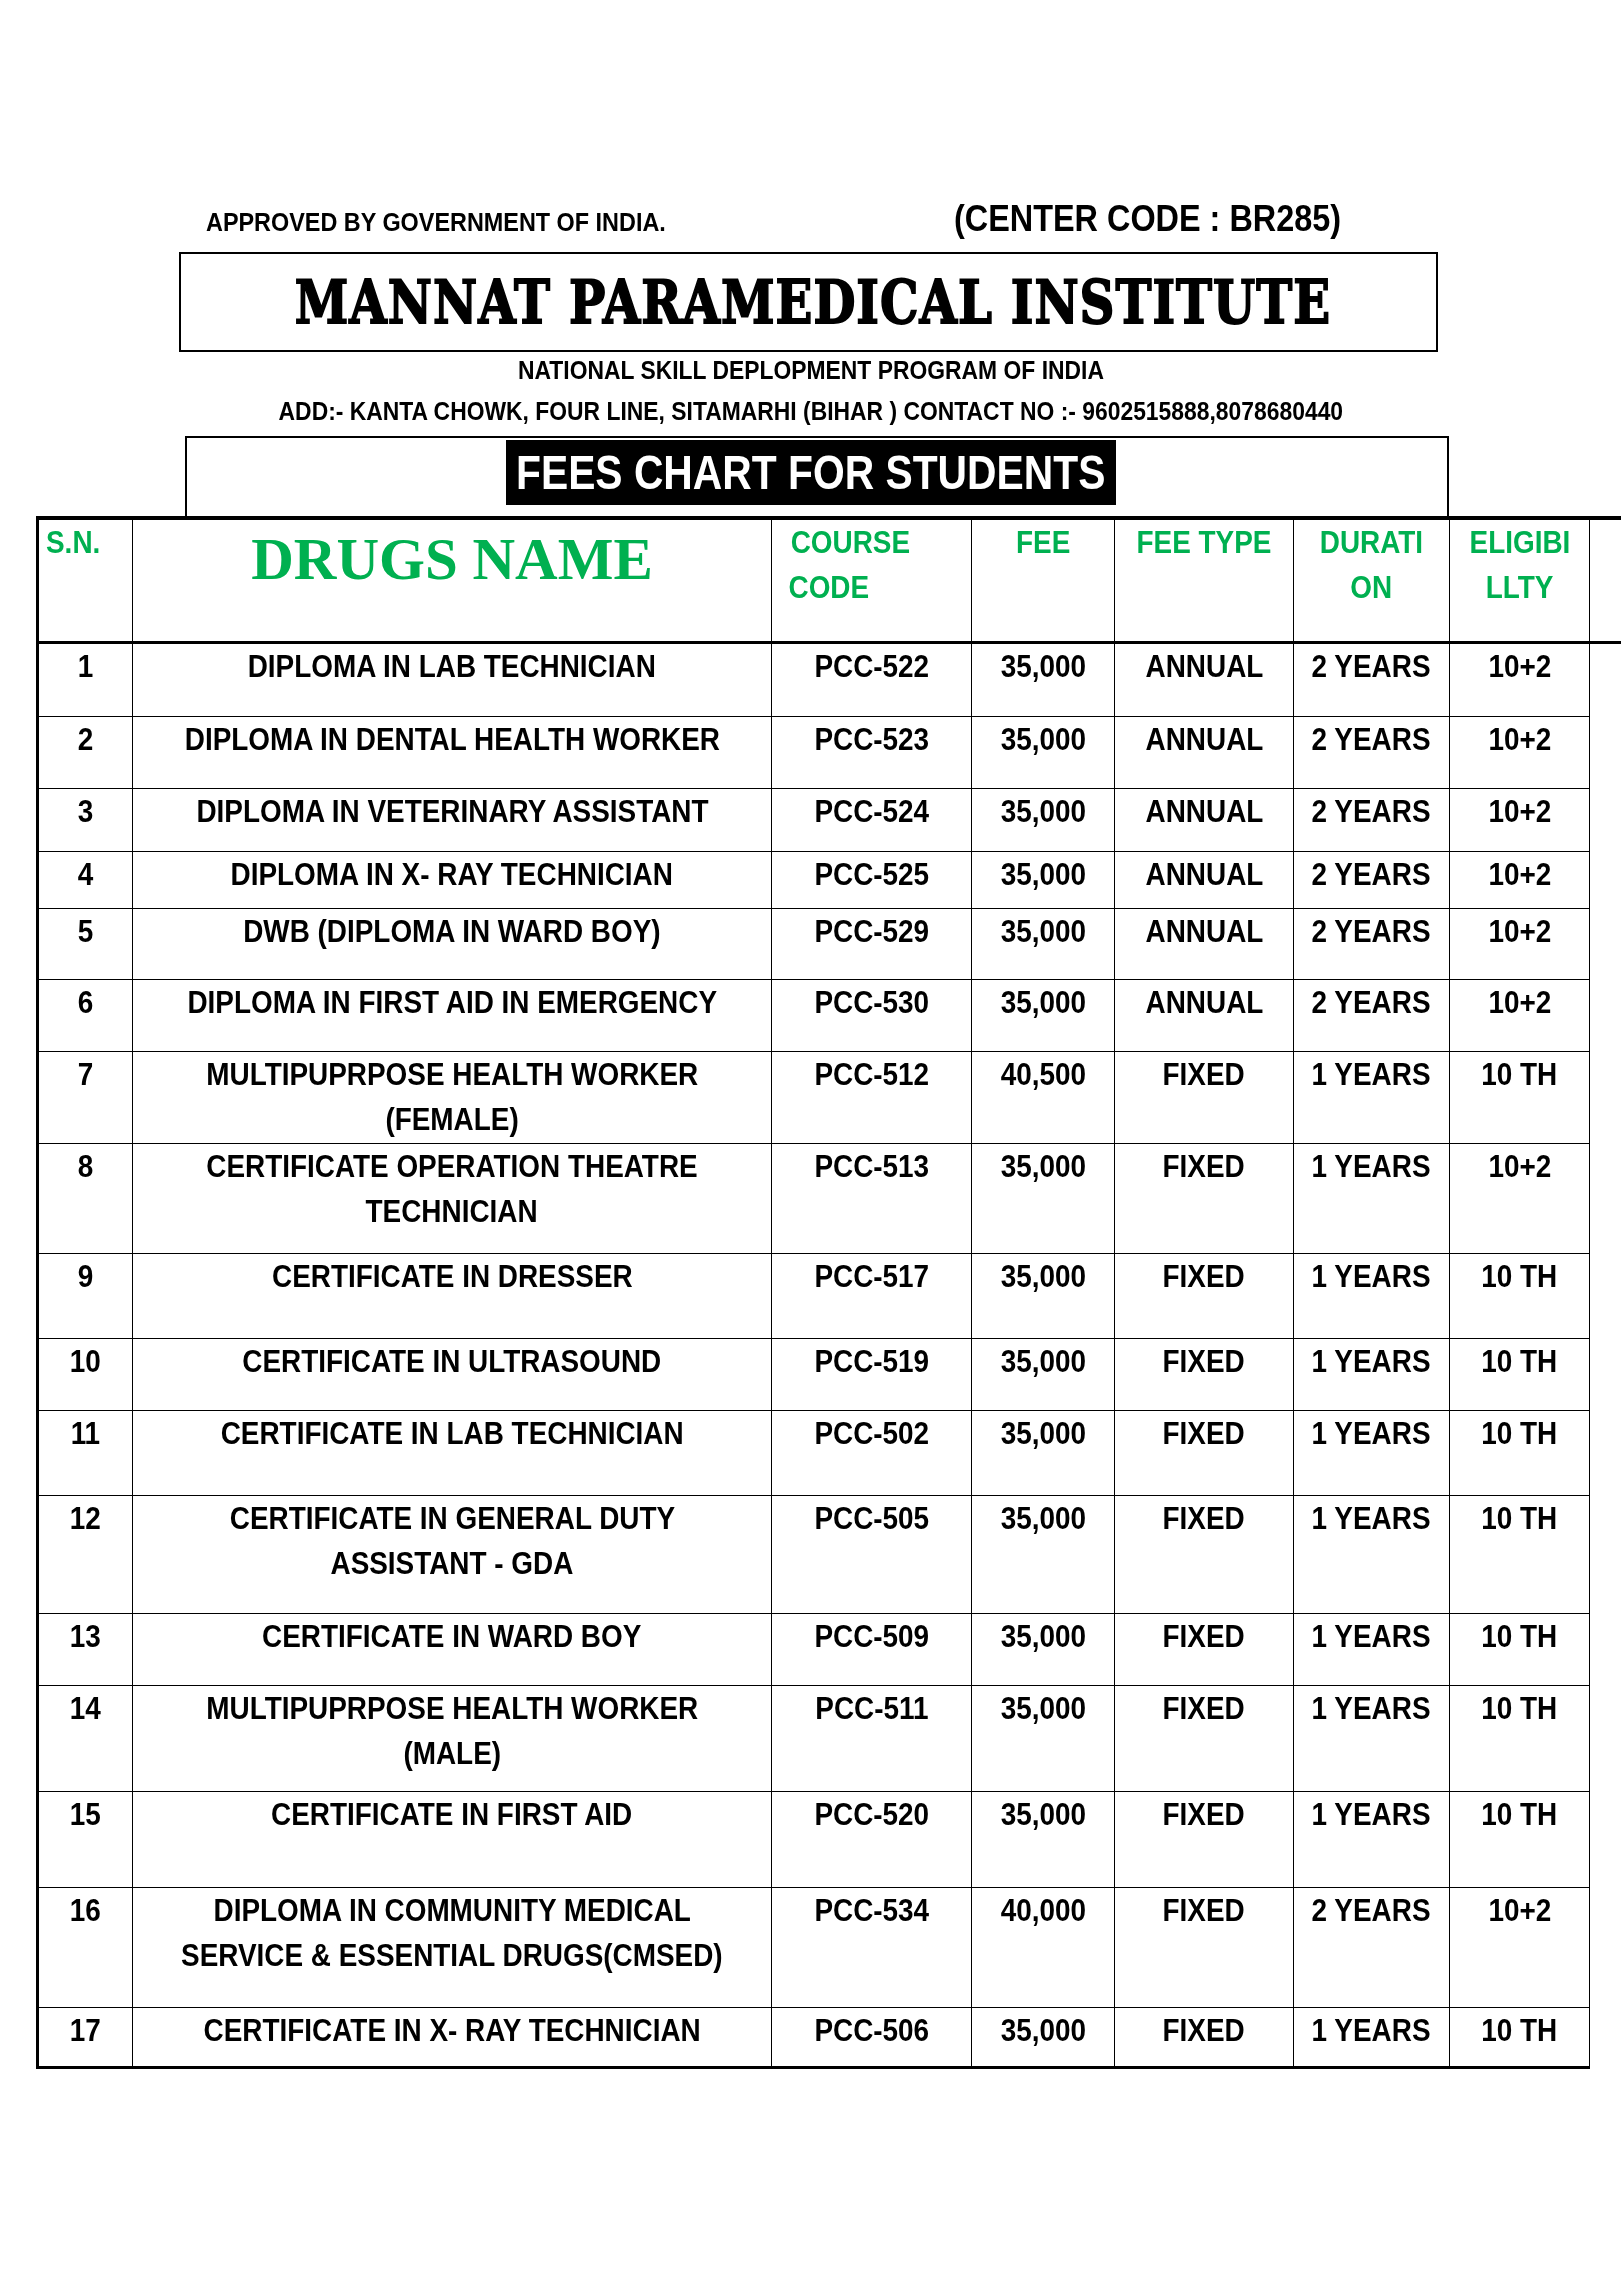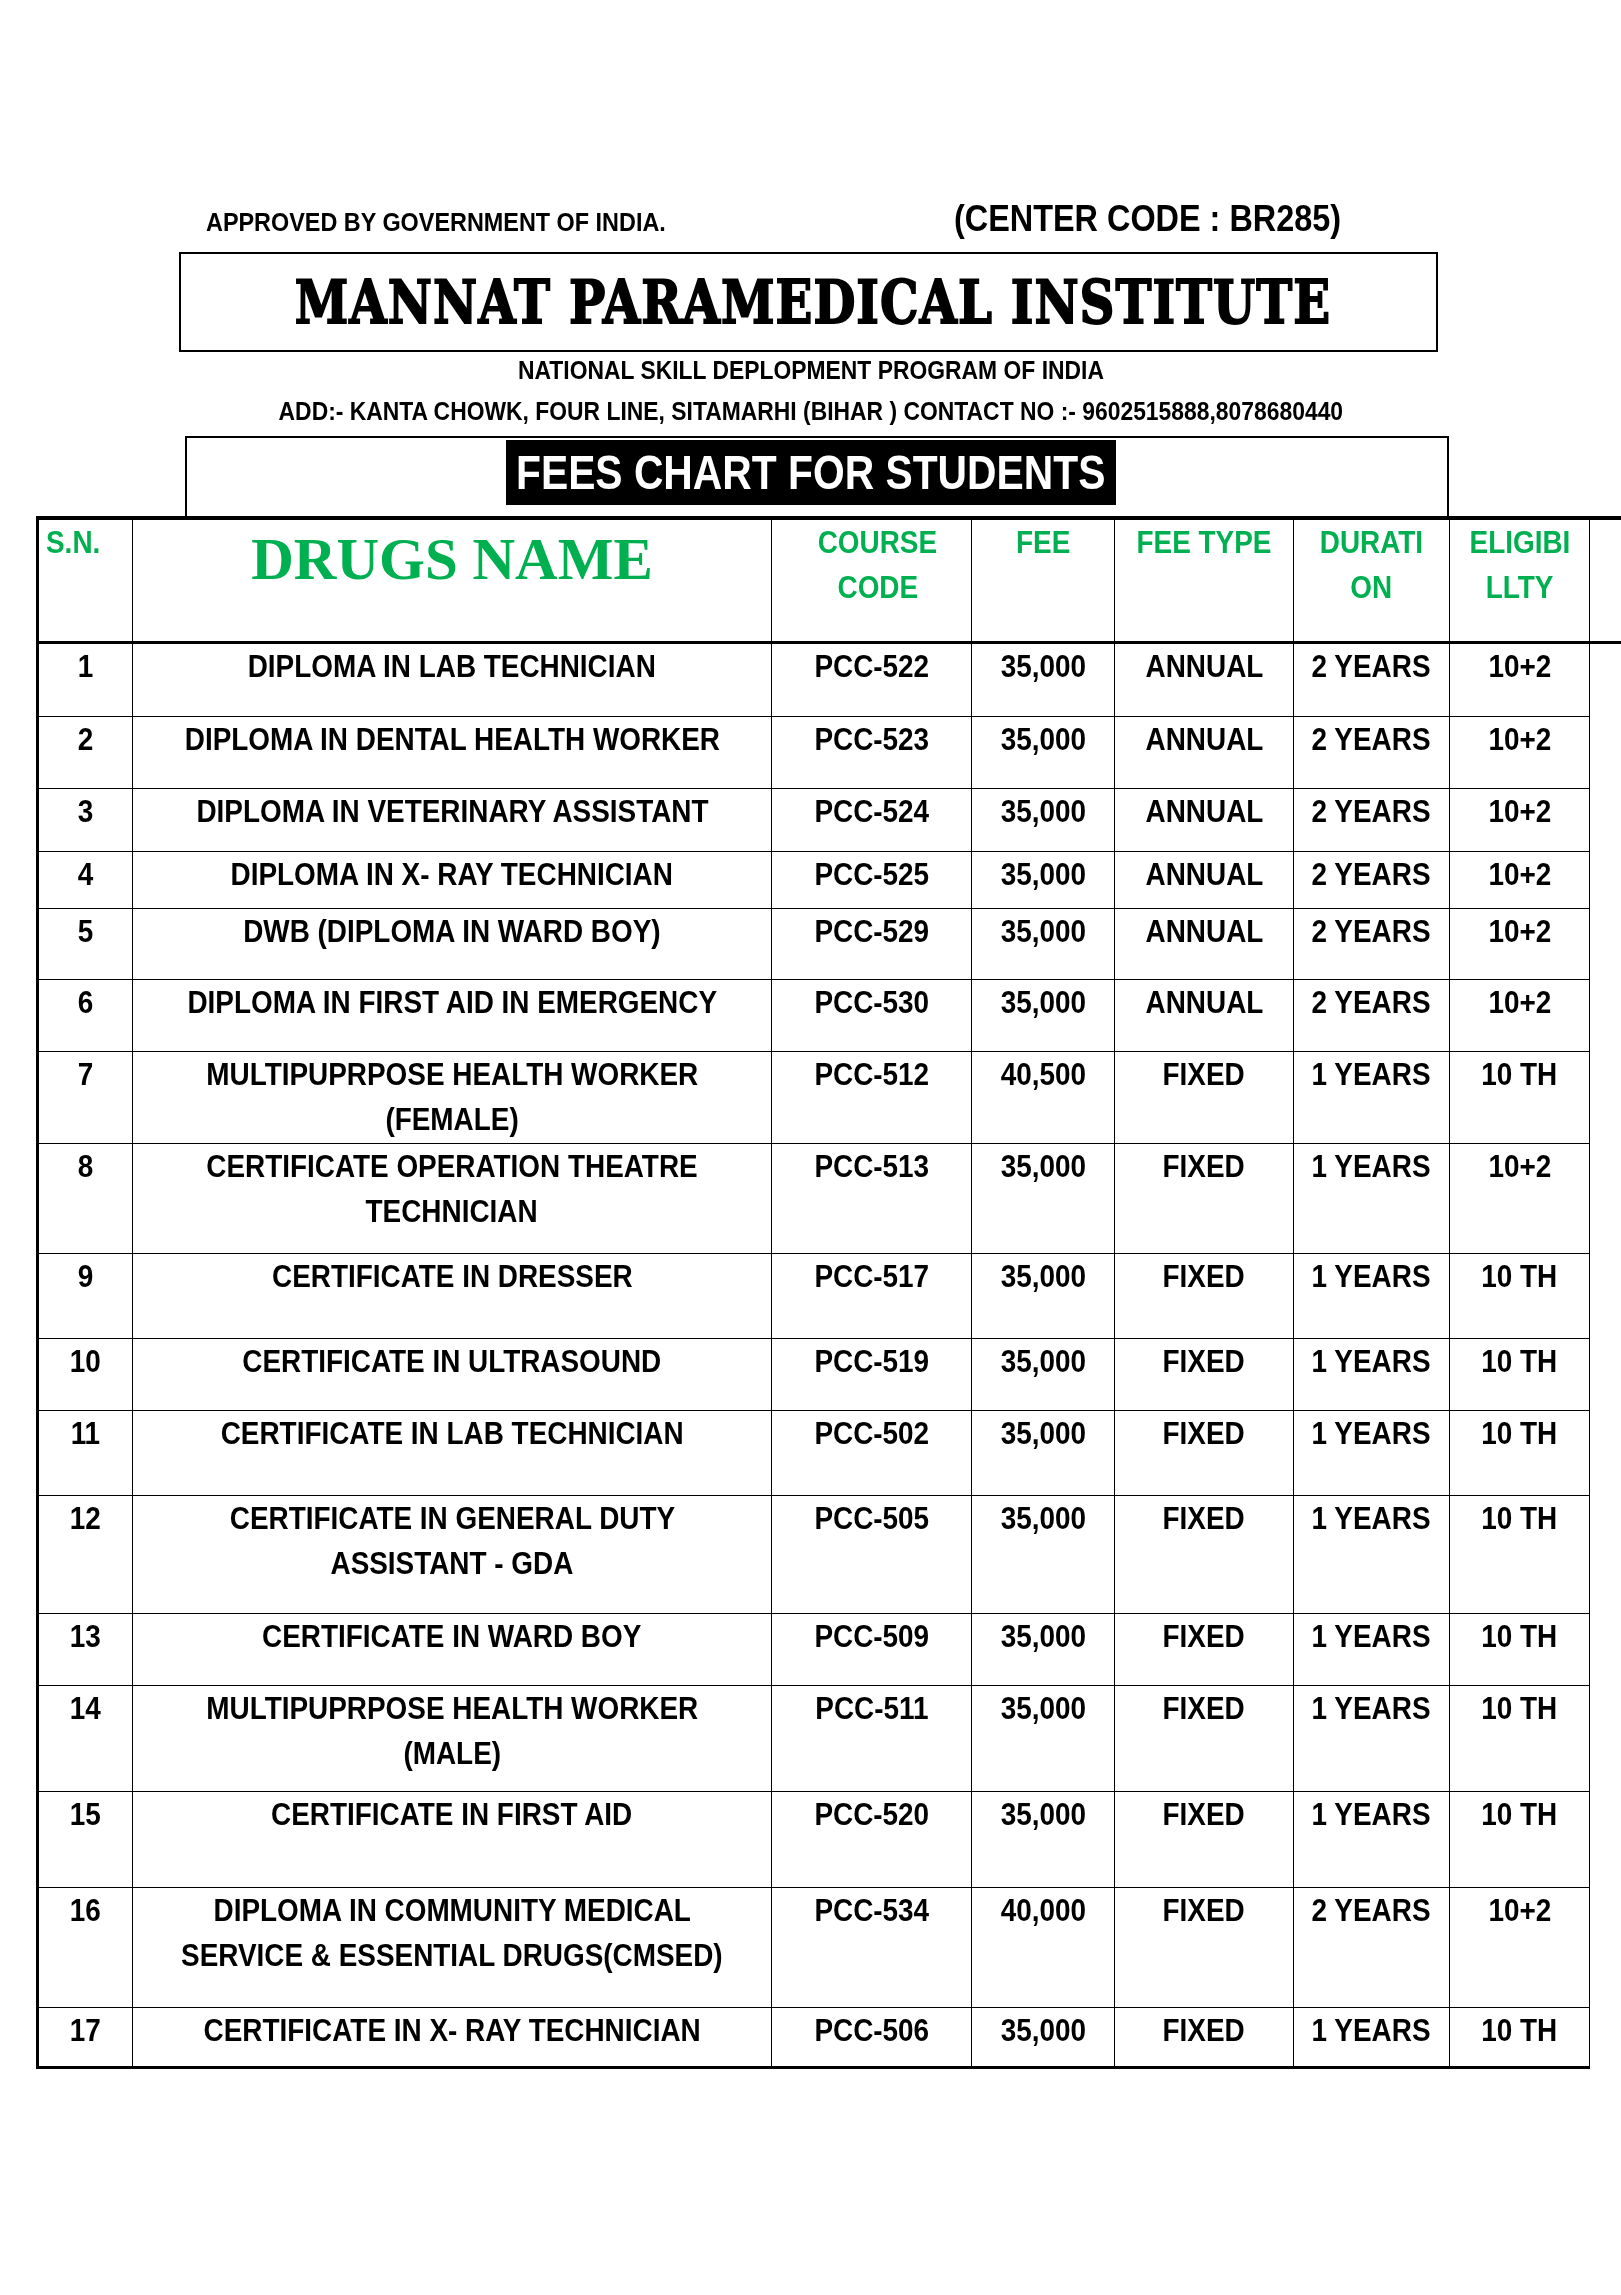--- a/index.html
+++ b/index.html
@@ -15,21 +15,21 @@
   .fees-box{left:185px;top:436px;width:1260px;height:80px;border:2.5px solid #000;border-bottom:none;}
   .fees-label{left:506px;top:440px;width:610px;height:65px;background:#000;color:#fff;font-size:48px;font-weight:bold;display:flex;align-items:center;justify-content:center;}
   .fees-label span{display:inline-block;transform:scaleX(0.85);white-space:nowrap;}
   .hdr-line{left:36px;width:1586px;height:3.1px;background:#000;}
   table.fees{position:absolute;left:36px;top:517px;border-collapse:collapse;table-layout:fixed;}
   table.fees td{border:1.8px solid #000;vertical-align:top;text-align:center;font-weight:bold;font-size:31px;line-height:45px;padding:0;overflow:hidden;}
   table.fees td .sq{display:inline-block;transform:scaleX(0.9);}
   table.fees tr.hdr td{color:#00b050;font-size:31px;border-top:3.1px solid #000;border-bottom:3.1px solid #000;margin-top:14px;}
   table.fees tr.hdr td.coursename{font-family:"Liberation Serif",serif;font-size:59px;line-height:61px;padding-top:8.6px;}
   table.fees tr.hdr td.sn{text-align:left;padding-left:3.7px;}
-  table.fees tr.hdr td.code{text-align:center;padding-left:12.3px;}
+  table.fees tr.hdr td.code{text-align:left;padding-left:12.3px;}
   table.fees td.extra{border-right:none;}
   table.fees tr:last-child td{border-bottom:3.7px solid #000;margin-top:44px;}
   table.fees td.first{border-left:3.1px solid #000;}
   .c-sn{width:95px}.c-name{width:639px}.c-code{width:200px}.c-fee{width:143px}.c-type{width:179px}.c-dur{width:156px}.c-elig{width:140px}.c-extra{width:34px}
 </style>
 </head>
 <body>
 
 <div class="abs approved">APPROVED BY GOVERNMENT OF INDIA.</div>
 <div class="abs center-code">(CENTER CODE : BR285)</div>

